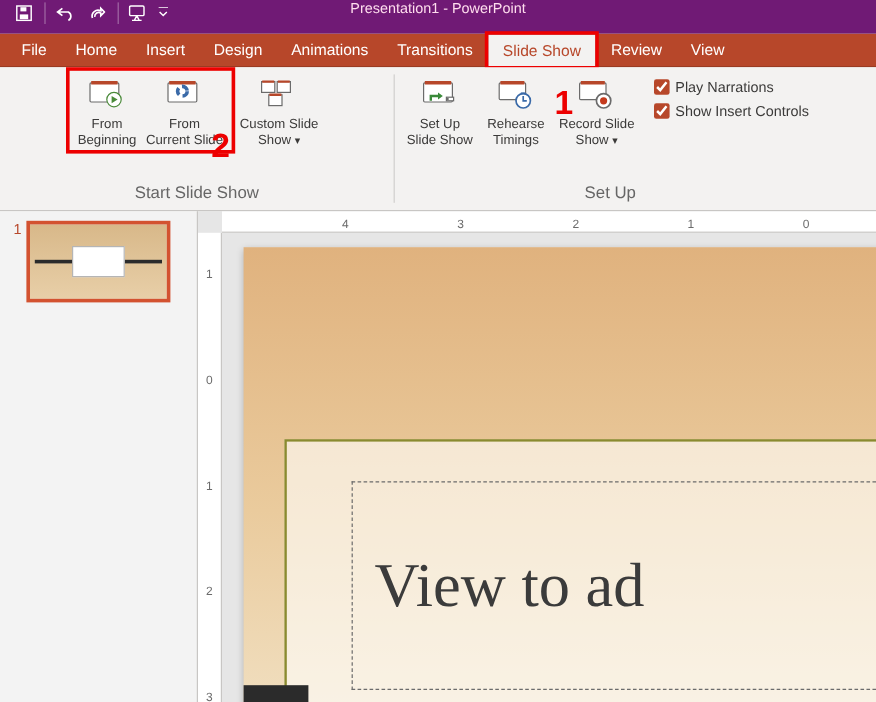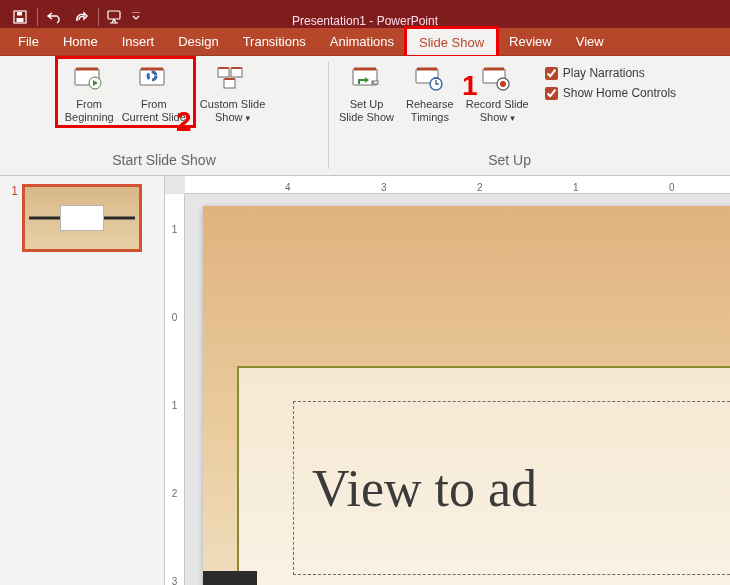--- a/index.html
+++ b/index.html
@@ -1,38 +1,38 @@
 <!DOCTYPE html>
 <html><head>
 <meta charset="utf-8">
 <style>
   * { box-sizing: border-box; margin: 0; padding: 0; font-family: "Segoe UI", Tahoma, sans-serif; }
   html, body { width: 730px; height: 585px; overflow: hidden; background: #e6e6e6; }
-  .titlebar { height: 28px; background: #7f1d1d; display: flex; align-items: flex-end; color: #fff; position: relative; }
+  .titlebar { height: 28px; background: #701a75; display: flex; align-items: flex-start; color: #fff; position: relative; }
   .qat { display: flex; align-items: center; margin-left: 8px; gap: 2px; }
   .qat .qat-btn { width: 24px; height: 22px; display: flex; align-items: center; justify-content: center; cursor: pointer; }
   .qat .qat-btn svg { display:block; }
   .qat .sep { width:1px; height:18px; background: rgba(255,255,255,.35); margin:0 3px; }
   .title-text { position:absolute; left:0; right:0; text-align:center; font-size:12px; color:#fde; pointer-events:none; }
   .tabbar { height: 28px; background:#b7472a; display:flex; align-items:flex-end; padding-left:6px; gap:0; color:#fff; font-size:13px; border-bottom:1px solid #9a3b22; }
   .tab { padding:6px 12px; cursor:pointer; }
   .tab.file { font-weight:400; }
   .tab.active { background:#f3f2f1; color:#b7472a; border:1px solid #a0a0a0; border-bottom:none; position:relative; top:1px; }
   .annot-box { outline:3px solid #ed0000; outline-offset:-1px; }
   .ribbon { background:#f3f2f1; border-bottom:1px solid #c8c6c4; height:120px; display:flex; align-items:stretch; position:relative; }
   .group { display:flex; flex-direction:column; align-items:center; padding:4px 6px 2px; }
   .group .buttons { display:flex; align-items:flex-start; gap:4px; height:92px; }
   .group .group-label { font-size:14px; color:#666; margin-top:0; }
   .divider { width:1px; background:#d0cfce; margin:6px 0; }
   .rbtn { display:flex; flex-direction:column; align-items:center; justify-content:flex-start; padding:4px 4px 0; cursor:pointer; min-width:54px; }
   .rbtn .icon { width:32px; height:32px; display:flex; align-items:center; justify-content:center; }
   .rbtn .lbl { font-size:11px; color:#3b3a39; text-align:center; line-height:13px; margin-top:2px; }
   .chev { font-size:9px; color:#3b3a39; }
   .checkcol { display:flex; flex-direction:column; justify-content:center; gap:6px; padding:6px 8px; font-size:12px; color:#3b3a39; }
-  .checkrow { display:flex; align-items:flex-end; gap:5px; }
+  .checkrow { display:flex; align-items:flex-start; gap:5px; }
   .checkrow input { accent-color:#b7472a; }
   .work { display:flex; height: calc(585px - 28px - 28px - 120px); background:#e6e6e6; }
   .thumbs { width:165px; background:#f3f3f3; border-right:1px solid #c8c6c4; padding:8px 6px; position:relative; }
   .thumb-wrap { display:flex; align-items:flex-start; gap:4px; }
   .thumb-num { font-size:12px; color:#b7472a; width:12px; text-align:right; }
   .thumb { width:120px; height:68px; border:3px solid #d35230; background:linear-gradient(180deg,#d8b889 0%, #e8cfa8 100%); position:relative; display:flex; align-items:center; justify-content:center; }
   .thumb::before { content:""; position:absolute; left:4px; right:4px; top:50%; height:3px; background:#2b2b2b; transform:translateY(-50%); }
   .thumb .mini { width:44px; height:26px; background:#fff; border:1px solid #b5b5b5; position:relative; z-index:2; }
   .editor { flex:1; position:relative; background:#e6e6e6; overflow:hidden; }
   .ruler-h { position:absolute; left:20px; right:0; top:0; height:18px; background:#fff; border-bottom:1px solid #c8c6c4; font-size:10px; color:#6b6b6b; }
@@ -85,22 +85,22 @@
     </div>
   </div>
   <div class="title-text">Presentation1 - PowerPoint</div>
 </div>
 
 <div class="tabbar">
   <div class="tab file">File</div>
   <div class="tab">Home</div>
   <div class="tab">Insert</div>
   <div class="tab">Design</div>
+  <div class="tab">Animations</div>
   <div class="tab">Transitions</div>
-  <div class="tab">Animations</div>
   <div class="tab active annot-box">Slide Show</div>
   <div class="tab">Review</div>
   <div class="tab">View</div>
 </div>
 
 <div class="ribbon">
   <div class="annot1" style="left:462px; top:14px;">1</div>
   <div class="annot1" style="left:176px; top:50px;">2</div>
 
   <div class="group" style="width:328px">
@@ -189,21 +189,21 @@
         <div class="lbl" style="white-space:pre-line"><span>Record Slide
 Show</span> <span class="chev">▾</span></div>
       </div>
       <div class="checkcol">
         <label class="checkrow">
             <input type="checkbox" checked="" style="">
             <span>Play Narrations</span>
           </label>
         <label class="checkrow">
             <input type="checkbox" checked="" style="">
-            <span>Show Home Controls</span>
+            <span>Show Insert Controls</span>
           </label>
       </div>
     </div>
     <div class="group-label">Set Up</div>
   </div>
 </div>
 
 <div class="work">
   <div class="thumbs">
     <div class="thumb-wrap">

